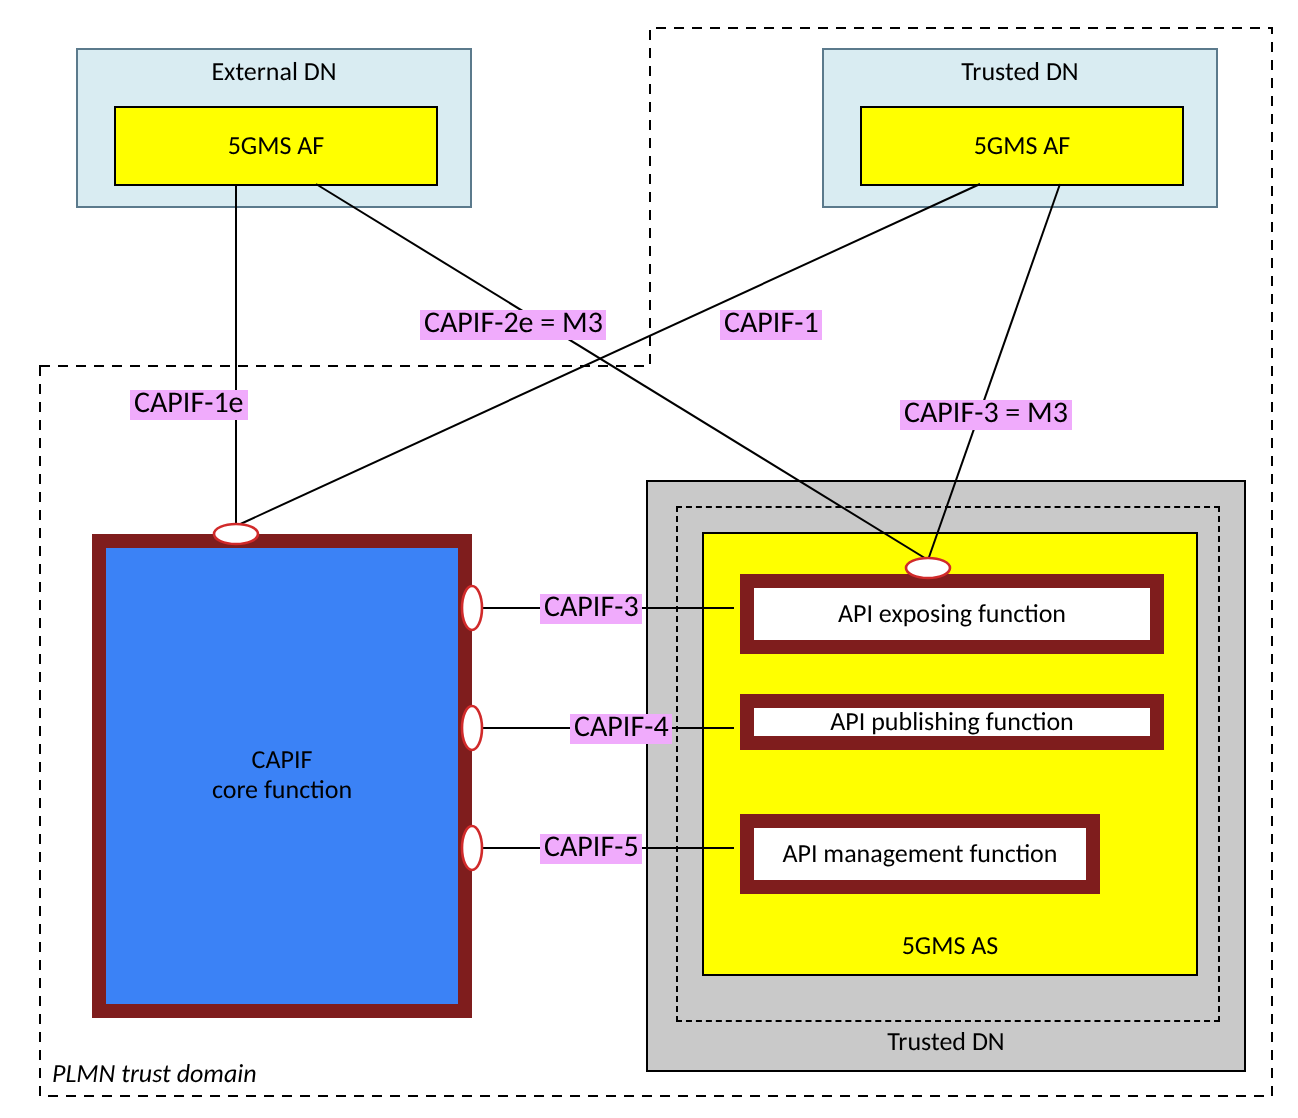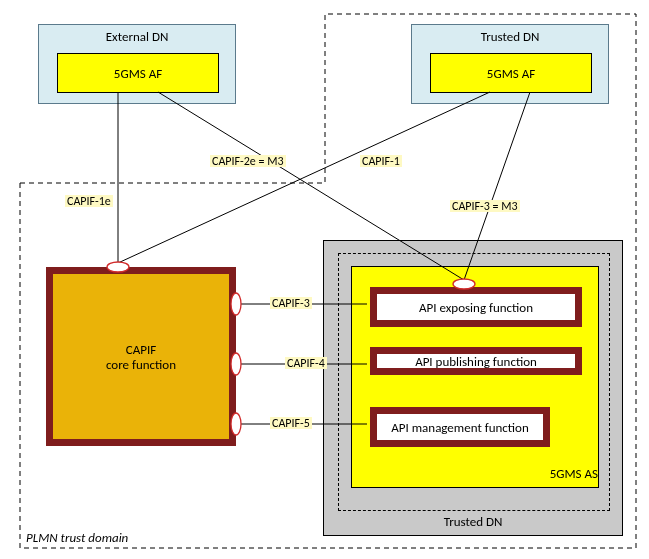--- a/index.html
+++ b/index.html
@@ -58,22 +58,22 @@
     stroke-width: 1.3;
     fill: #ffffff;
   }
   .wire {
     stroke: #000;
     stroke-width: 1;
     fill: none;
   }
   .ifname {
     position: absolute;
-    font-size: 12px;
-    background: #fef9c3;
+    font-size: 15px;
+    background: #f0abfc;
     padding: 0 2px;
     line-height: 1;
   }
 </style>
 </head>
 <body>
 
 <svg width="649" height="559">
 
   <path class="wire" stroke-dasharray="5,4" d="M 20 183
@@ -98,36 +98,36 @@
     <span>5GMS AF</span>
   </div>
 </div>
 
 <div class="box grey-box" style="left:323px; top:240px; width:300px; height:296px;">
   <div class="label" style="left:0; right:0; bottom:6px;">Trusted DN</div>
 
   <div class="box api-domain" style="left:14px; top:12px; width:272px; height:258px;">
 
     <div class="box yellow-box" style="left:12px; top:12px; width:248px; height:222px;">
-      <div class="label" style="left:0; right:0; bottom:6px;text-align:right;">5GMS AS</div>
+      <div class="label" style="left:0; right:0; bottom:6px;">5GMS AS</div>
 
       <div class="box white-box" style="left:18px; top:20px; width:212px; height:40px; display:flex; align-items:center; justify-content:center;">
         <span>API exposing function</span>
       </div>
       <div class="box white-box" style="left:18px; top:80px; width:212px; height:28px; display:flex; align-items:center; justify-content:center;">
         <span>API publishing function</span>
       </div>
       <div class="box white-box" style="left:18px; top:140px; width:180px; height:40px; display:flex; align-items:center; justify-content:center;">
         <span>API management function</span>
       </div>
     </div>
   </div>
 </div>
 
-<div class="box white-box" style="left:46px; top:267px; width:190px; height:179px; display:flex; flex-direction:column; align-items:center; justify-content:center; background:#eab308;">
+<div class="box white-box" style="left:46px; top:267px; width:190px; height:242px; display:flex; flex-direction:column; align-items:center; justify-content:center; background:#3b82f6;">
   <span>CAPIF</span>
   <span>core function</span>
 </div>
 
 <svg width="649" height="559">
 
   <line class="wire" x1="118" y1="92" x2="118" y2="263"></line>
 
   <line class="wire" x1="158" y1="92" x2="464" y2="280"></line>
 

